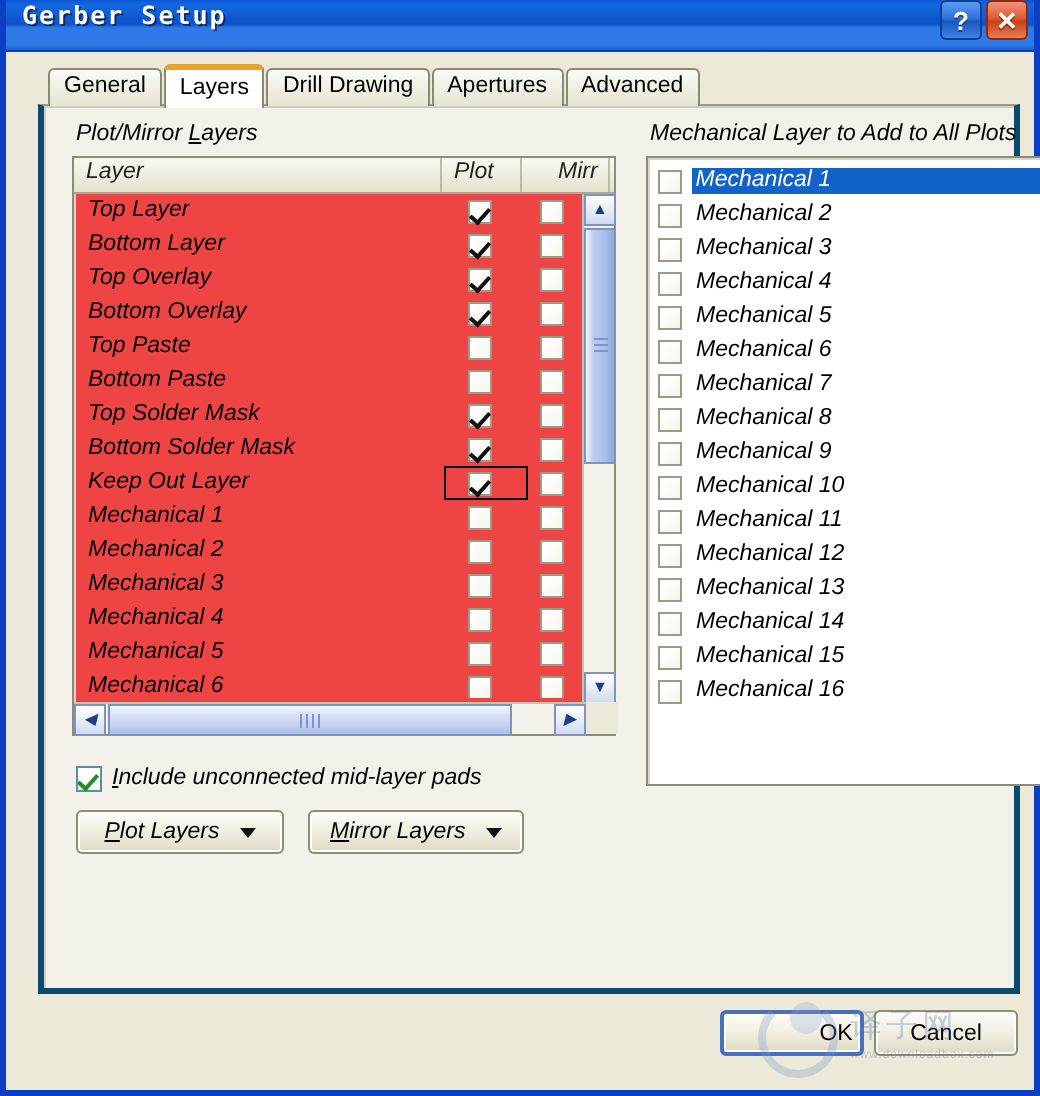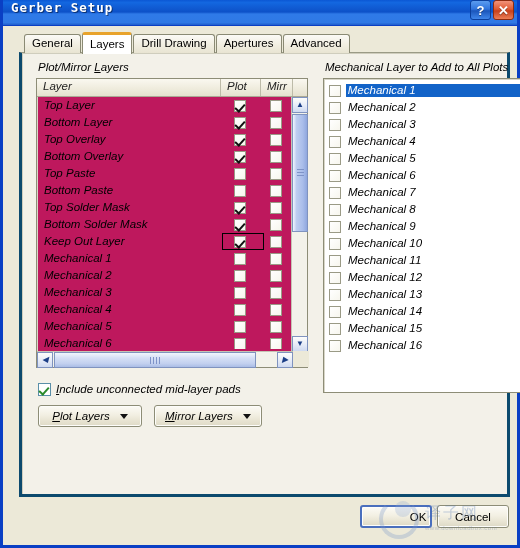--- a/index.html
+++ b/index.html
@@ -121,21 +121,21 @@
     color: #000;
     white-space: nowrap;
   }
   .u { text-decoration: underline; }
 
   
   .leftlist {
     position: absolute;
     left: 14px; top: 25px;
     width: 272px; height: 290px;
-    background: #be185d;
+    background: #ef4444;
     border: 1px solid #8d8d77;
     box-shadow: 1px 1px 0 #d8d6c8 inset;
   }
   .lhdr {
     position: absolute; left: 0; top: 0;
     width: 100%; height: 18px;
     display: flex;
     background: linear-gradient(180deg,#faf8f0 0%,#eeebdc 60%,#e4e0ce 100%);
     border-bottom: 1px solid #aaa894;
   }
@@ -144,21 +144,21 @@
     color: #222;
     padding: 2px 0 0 6px;
     border-right: 1px solid #bdbba8;
     line-height: 1;
     white-space: nowrap;
     overflow: hidden;
     cursor: pointer;
   }
   .hc-layer { width: 184px; }
   .hc-plot  { width: 40px; }
-  .hc-mirr  { width: 32px; }
+  .hc-mirr  { width: 32px; margin-left: 12px; }
 
   .lrows {
     position: absolute;
     left: 0; top: 18px;
     width: 255px; height: 252px;
     overflow: hidden;
   }
   .lrow {
     height: 17px;
     display: flex;

